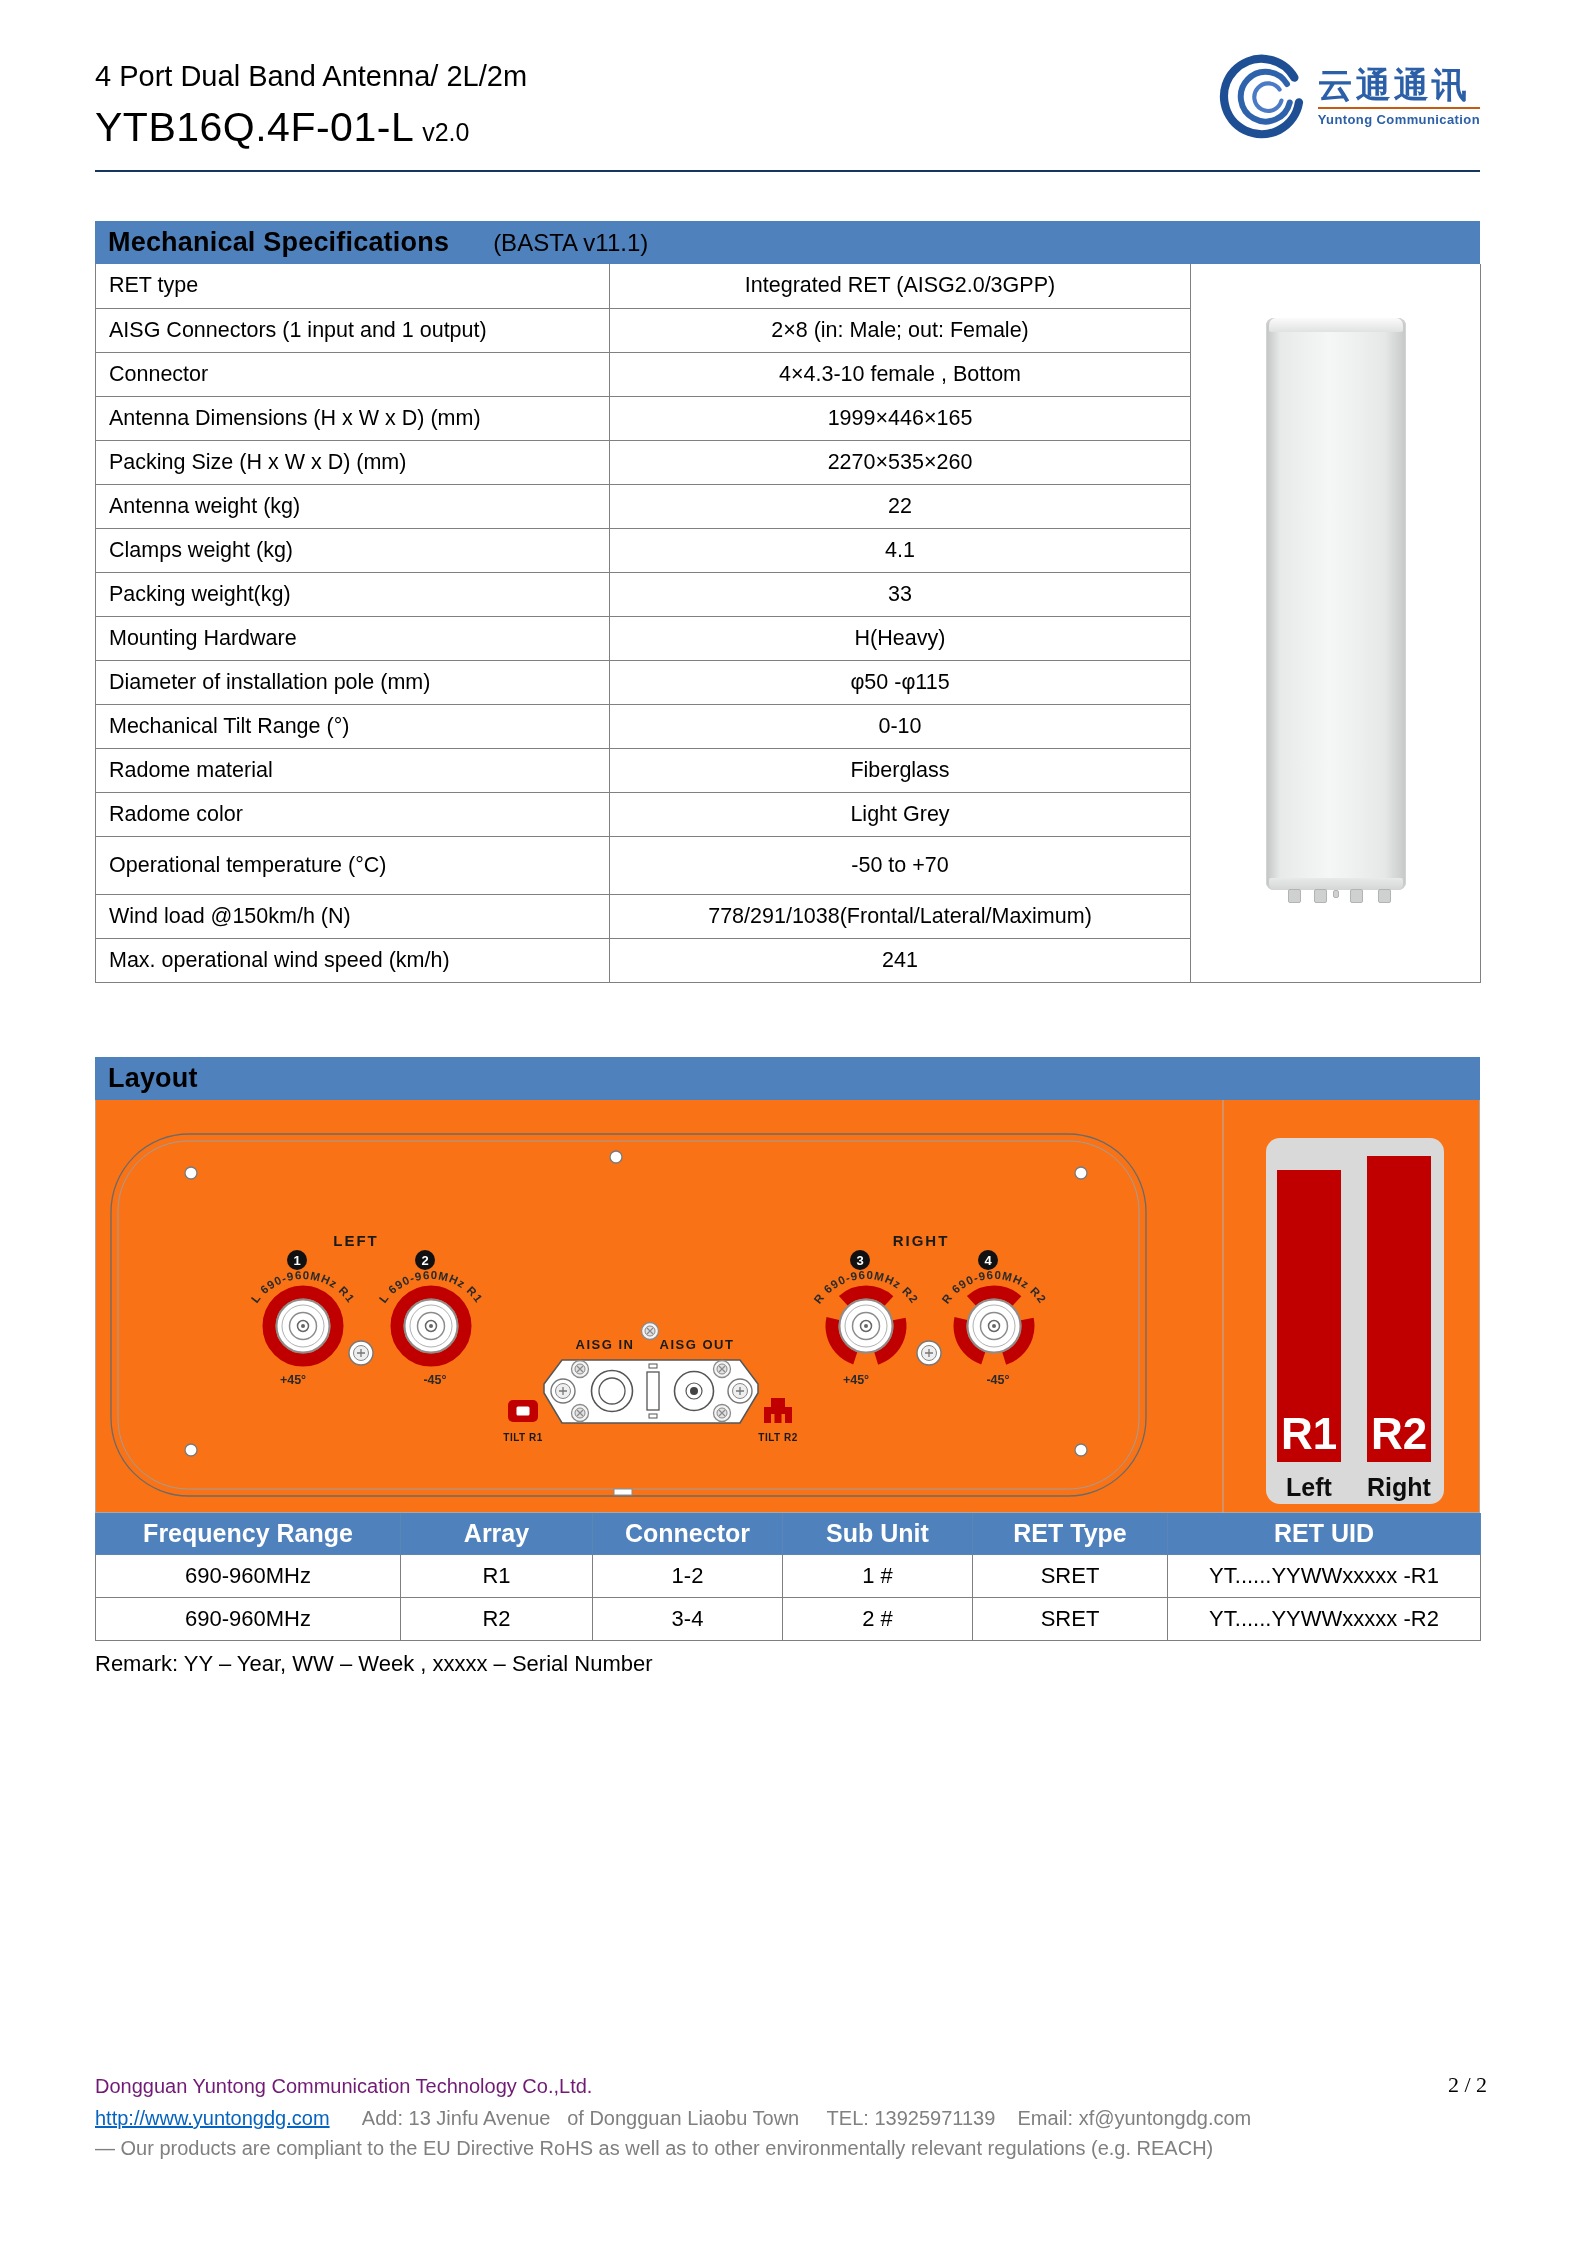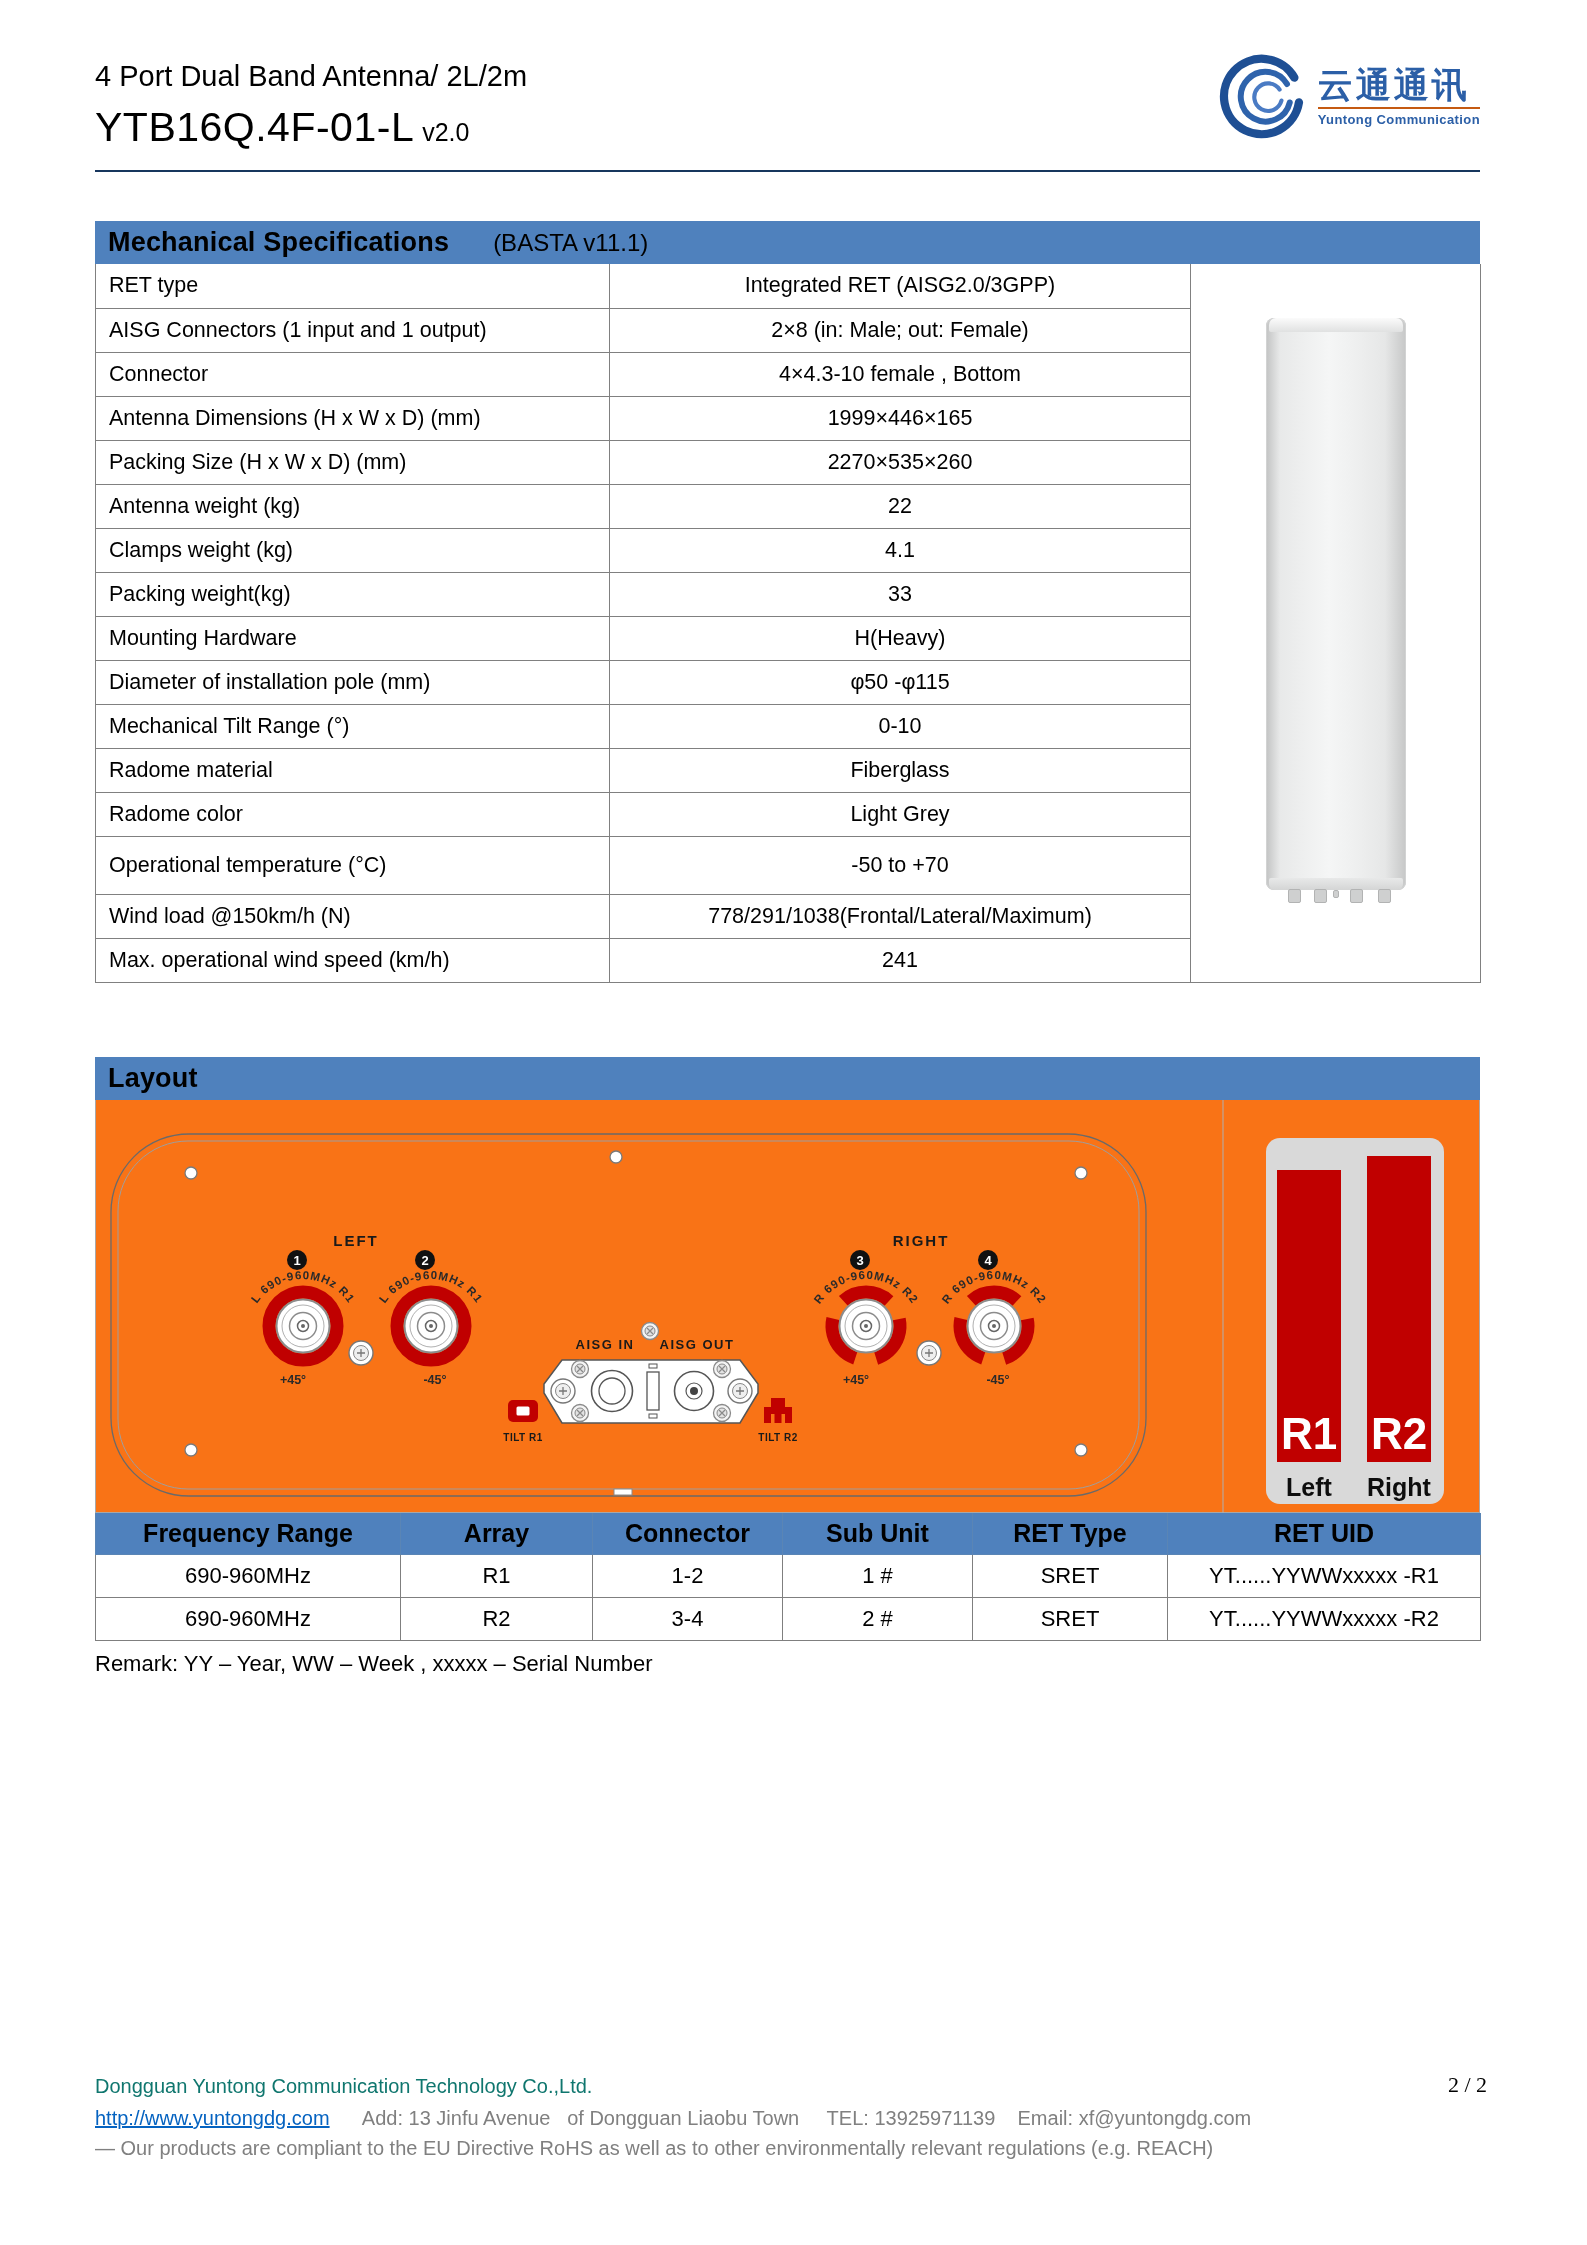--- a/index.html
+++ b/index.html
@@ -59,29 +59,29 @@
   .arc-text { font-size:11.5px; font-weight:700; fill:#2a2a2a; letter-spacing:1px; }
   .port-num { font-size:13px; font-weight:700; fill:#ffffff; }
   .tilt-deg { font-size:12.5px; font-weight:600; fill:#2a2a2a; }
   .aisg-label { font-size:13px; font-weight:700; letter-spacing:1.5px; fill:#1a1a1a; }
   .tilt-label { font-size:10px; font-weight:600; letter-spacing:0.5px; fill:#1a1a1a; }
   .bar-label { font-size:44px; font-weight:700; fill:#ffffff; }
   .lr-label { font-size:25px; font-weight:700; fill:#0d0d0d; }
 
   
   .freq-table { width:1385px; border-collapse:collapse; table-layout:fixed; }
-  .freq-table th { background:#4F81BD; color:#000000; font-size:25px; font-weight:700;
+  .freq-table th { background:#4F81BD; color:#ffffff; font-size:25px; font-weight:700;
     height:42px; border:1px solid #5a85b5; border-top:none; }
   .freq-table td { border:1px solid #7f7f7f; text-align:center; font-size:22px; height:43px; }
   .remark { margin-top:10px; font-size:22px; color:#000; }
 
   
   .footer { position:absolute; left:95px; width:1392px; top:2072px; }
   .footer-line1 { display:flex; justify-content:space-between; align-items:flex-end; }
-  .footer-company { color:#0f766e; font-size:20px; }
+  .footer-company { color:#701a75; font-size:20px; }
   .page-num { font-family:"Liberation Serif","DejaVu Serif",serif; font-size:22px; color:#000; }
   .footer-line2 { margin-top:9px; font-size:20px; color:#808080; white-space:pre; }
   .footer-link { color:#0563C1; text-decoration:underline; }
   .footer-line3 { margin-top:7px; font-size:20px; color:#808080; }
 </style>
 </head>
 <body>
 
 <div class="page">
   <div class="content">

